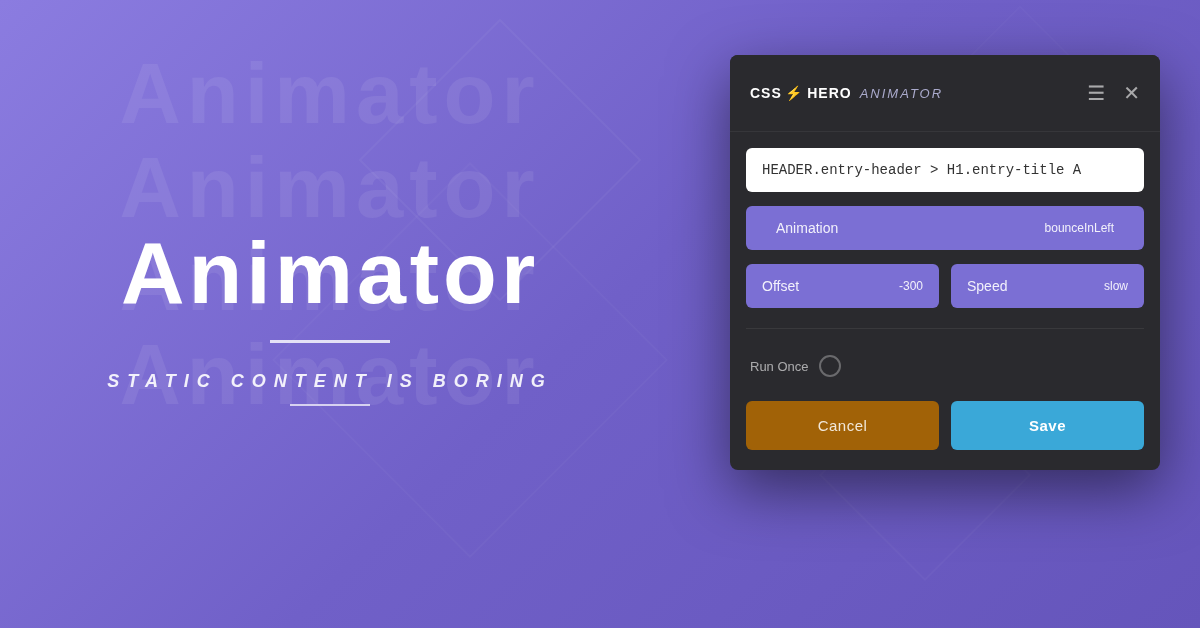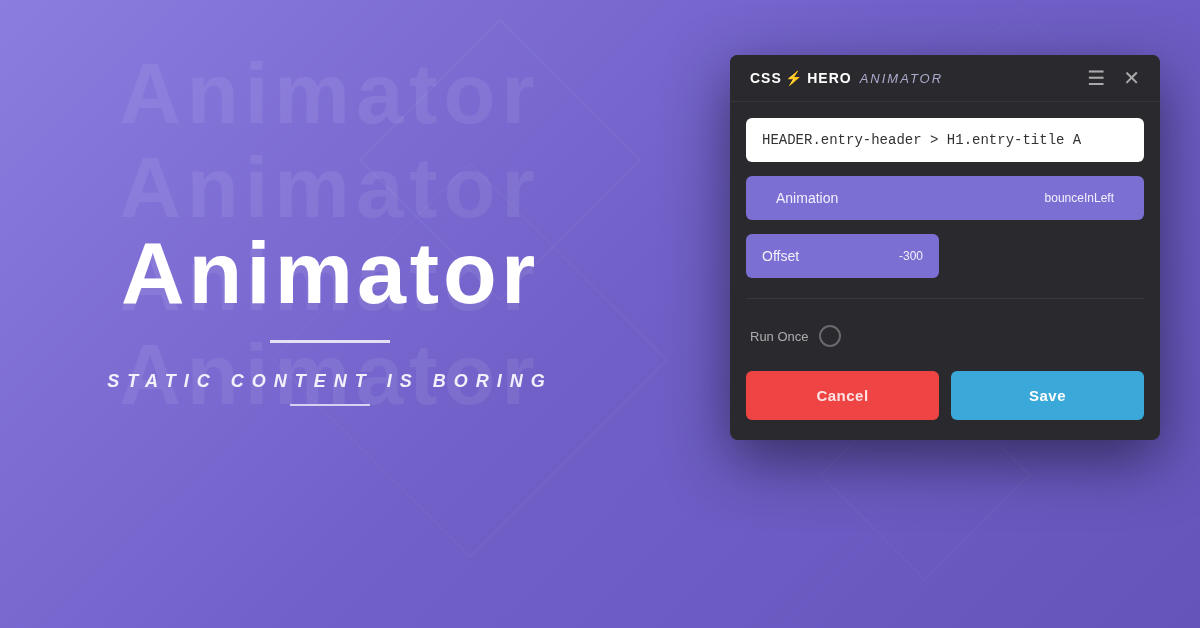--- a/index.html
+++ b/index.html
@@ -134,21 +134,21 @@
       border-radius: 8px;
       box-shadow: 0 20px 60px rgba(0,0,0,0.5);
       overflow: hidden;
     }
 
     
     .panel-header {
       display: flex;
       align-items: center;
       justify-content: space-between;
-      padding: 13px 20px;
+      padding: 28px 20px;
       background: #2a2a2e;
       border-bottom: 1px solid rgba(255,255,255,0.06);
     }
 
     .panel-logo {
       display: flex;
       align-items: center;
       gap: 4px;
     }
 
@@ -303,26 +303,26 @@
     }
 
     
     .button-row {
       display: grid;
       grid-template-columns: 1fr 1fr;
       gap: 12px;
     }
 
     .btn-cancel {
-      background: #ef4444;
+      background: #a16207;
       border: none;
       border-radius: 6px;
       padding: 16px;
       font-size: 15px;
-      font-weight: 700;
+      font-weight: 400;
       color: rgba(255,255,255,0.85);
       cursor: pointer;
       letter-spacing: 0.5px;
     }
 
     .btn-save {
       background: #3aa8d8;
       border: none;
       border-radius: 6px;
       padding: 16px;
@@ -388,20 +388,24 @@
     <div class="animation-row">
       <span class="row-label">Animation</span>
       <span class="row-value">bounceInLeft</span>
     </div>
 
     <div class="two-col-row">
       <div class="field-box">
         <span class="row-label">Offset</span>
         <span class="row-value">-300</span>
       </div>
+      <div class="field-box">
+        <span class="row-label">Speed</span>
+        <span class="row-value">slow</span>
+      </div>
     </div>
 
     <div class="divider"></div>
 
     <div class="toggle-row">
       <div class="toggle-group">
         <span class="toggle-label" style="font-weight: 400; color: rgba(255,255,255,0.6);">Run Once</span>
         <div class="toggle-circle inactive"></div>
       </div>
     </div>

